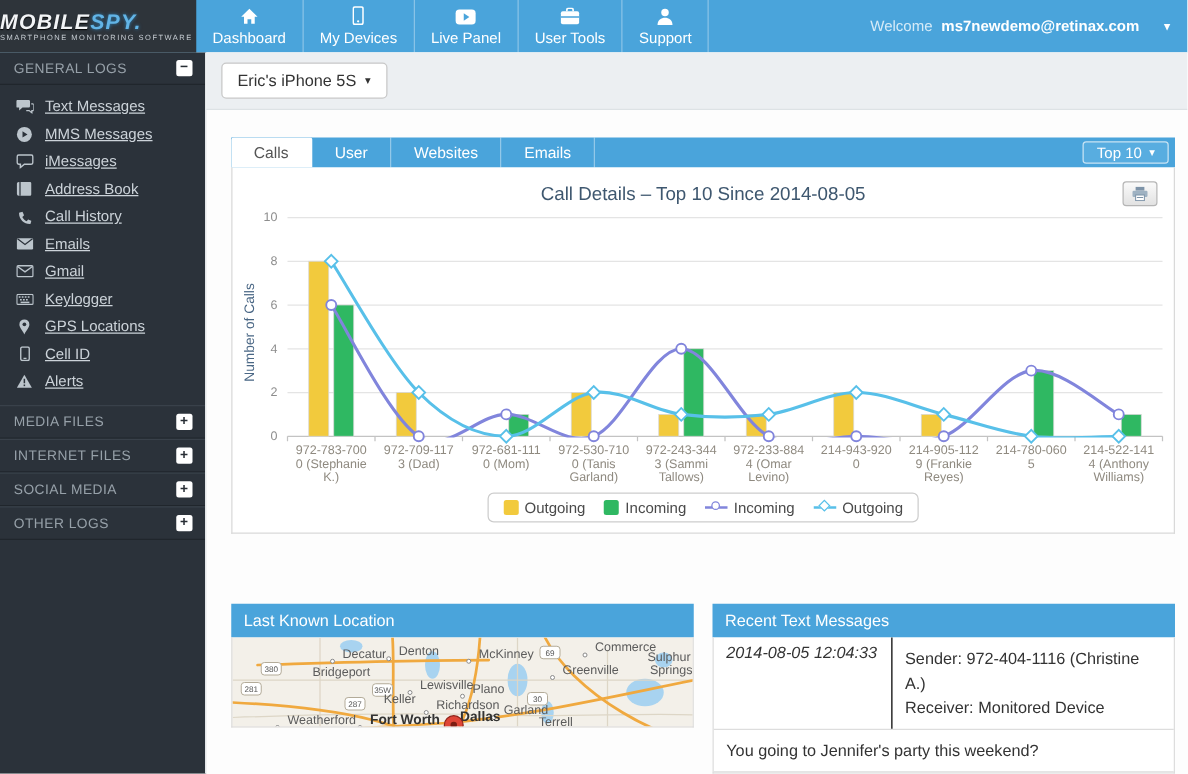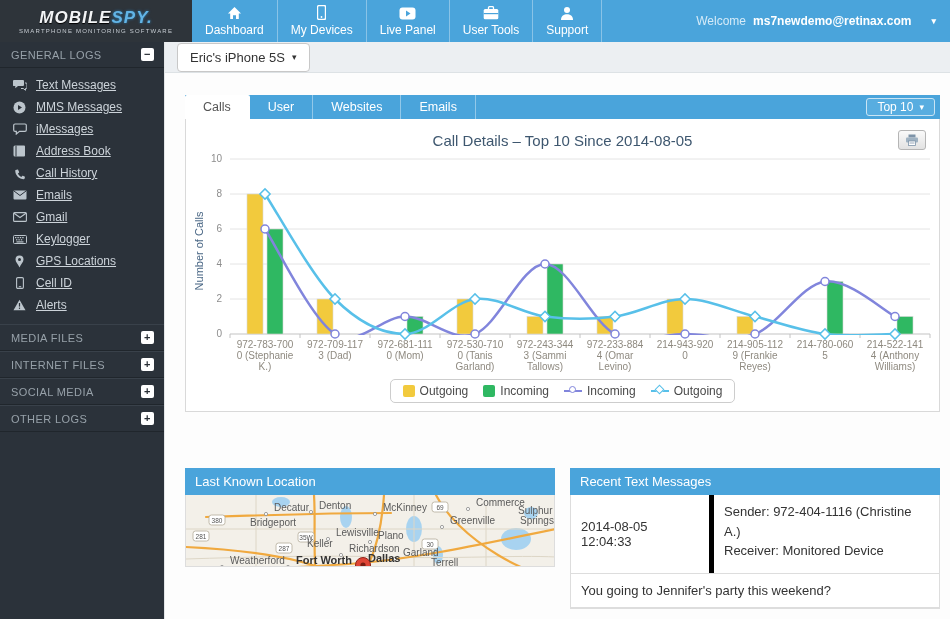--- a/index.html
+++ b/index.html
@@ -2,21 +2,21 @@
 <html><head>
 <meta charset="utf-8">
 <style>
   * { box-sizing: border-box; margin: 0; padding: 0; }
   html,body { width:950px; height:619px; }
   body { font-family:"Liberation Sans", sans-serif; overflow:hidden; background:#fdfdfd; }
   .app { width:950px; height:619px; display:flex; flex-direction:column; overflow:hidden; }
 
   
   .topbar { height:42px; background:#4aa4db; display:flex; flex-shrink:0; }
-  .brand { width:192px; background:#2e343a; display:flex; flex-direction:column; justify-content:center; align-items:center; cursor:pointer; }
+  .brand { width:157px; background:#2e343a; display:flex; flex-direction:column; justify-content:center; align-items:flex-start; cursor:pointer; }
   .brand-line { font-size:17px; font-weight:bold; font-style:italic; letter-spacing:1px; line-height:17px; }
   .brand-mobile { color:#f2f4f6; text-shadow:0 1px 1px #000; }
   .brand-spy { color:#62b4e6; text-shadow:0 0 3px #2d7fb5; }
   .brand-tag { font-size:6px; letter-spacing:1.2px; color:#c7cdd3; margin-top:2px; }
   .mainnav { display:flex; }
   .nav-item { display:flex; flex-direction:column; align-items:center; justify-content:center; padding:0 13px; color:#fff; font-size:12px; border-right:1px solid rgba(255,255,255,.35); cursor:pointer; text-decoration:none; }
   .nav-item .nav-ic { height:15px; margin-bottom:3px; display:flex; align-items:flex-end; }
   .nav-ic svg { display:block; }
   .welcome { margin-left:auto; display:flex; align-items:center; padding-right:14px; font-size:12px; color:#d6ebf8; gap:7px; }
   .user-menu { color:#fff; font-weight:bold; cursor:pointer; display:flex; align-items:center; gap:20px; }
@@ -28,21 +28,21 @@
   .side-sec { display:flex; justify-content:space-between; align-items:center; padding:6px 10px 6px 11px; color:#97a1a9; font-size:11px; letter-spacing:.4px; cursor:pointer; border-top:1px solid #39414a; border-bottom:1px solid #20262c; }
   .side-sec:first-child { border-top:none; }
   .box-toggle { width:13px; height:13px; background:#fff; color:#272d34; font-weight:bold; font-size:11px; line-height:12px; text-align:center; border-radius:2px; flex-shrink:0; }
   .side-items { list-style:none; padding:6px 0 8px; }
   .side-item { display:flex; align-items:center; gap:9px; padding:4px 12px; font-size:12px; color:#ccd3d9; cursor:pointer;text-decoration:underline; }
   .side-item .si { width:15px; display:flex; justify-content:center; }
   .si svg { display:block; }
 
   
   .main { flex:1; display:flex; flex-direction:column; min-width:0; background:#fdfdfd; }
-  .topstrip { height:31px; background:#eceff2; border-bottom:1px solid #dde2e5; display:flex; align-items:center; padding-left:12px; flex-shrink:0; }
+  .topstrip { height:46px; background:#eceff2; border-bottom:1px solid #dde2e5; display:flex; align-items:center; padding-left:12px; flex-shrink:0; }
   .device-btn { background:#fff; border:1px solid #c8c8c8; border-radius:4px; padding:6px 12px; font-size:13px; color:#333; display:flex; align-items:center; gap:7px; cursor:pointer; font-family:inherit; }
   .device-btn .caret { color:#333; }
   .content { padding:22px 10px 0 20px; }
 
   
   .tabwrap { width:755px; }
   .tabbar { display:flex; background:#4aa4db; height:24px; align-items:stretch; }
   .tab { padding:0 18px; display:flex; align-items:center; color:#fff; font-size:12.5px; border-right:1px solid rgba(255,255,255,.4); cursor:pointer; }
   .tab.active { background:#fff; color:#555; border-radius:2px 2px 0 0; }
   .top10-btn { margin:3px 5px 3px auto; background:#58ade0; border:1px solid #c9e4f4; border-radius:3px; color:#fff; font-size:12px; padding:0 10px; display:flex; align-items:center; gap:6px; cursor:pointer; font-family:inherit; }
@@ -64,21 +64,21 @@
   .lg-line .mk.circle { border-radius:50%; }
   .lg-line .mk.diamond { transform:rotate(45deg); }
 
   
   .bottom-row { display:flex; gap:15px; width:755px; margin-top:56px; }
   .panel { width:370px; }
   .panel-head { background:#4aa4db; color:#fff; font-size:13px; padding:6px 10px; }
   .map-body { height:72px; background:#f4f1ea; overflow:hidden; border:1px solid #ddd; border-top:none; }
   .msg-table { background:#fff; border:1px solid #ddd; border-top:none; font-size:13px; color:#333; }
   .msg-row { display:flex; border-bottom:1px solid #ddd; }
-  .msg-time { width:143px; padding:24px 10px; border-right:5px solid #000000; flex-shrink:0; }
+  .msg-time { width:143px; padding:4px 10px; border-right:1px solid #000000; flex-shrink:0;font-style:italic; }
   .msg-meta { padding:7px 10px; line-height:1.5; }
   .msg-text { padding:9px 10px; border-bottom:1px solid #ddd; }
   .map-city { font-size:10px; fill:#5b5b5b; font-family:"Liberation Sans",sans-serif; }
   .map-city.bold { font-size:11px; fill:#333; font-weight:bold; }
   .map-shield { font-size:6.5px; fill:#555; font-family:"Liberation Sans",sans-serif; text-anchor:middle; }
 </style>
 </head>
 <body>
 
 <div class="app">

